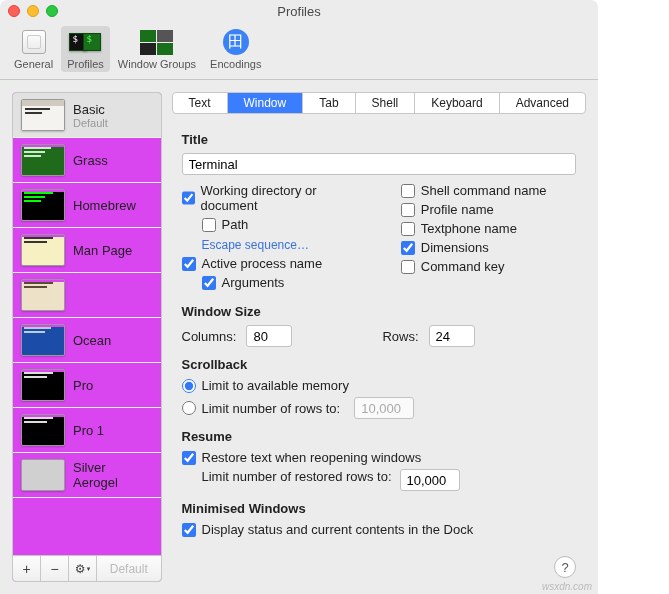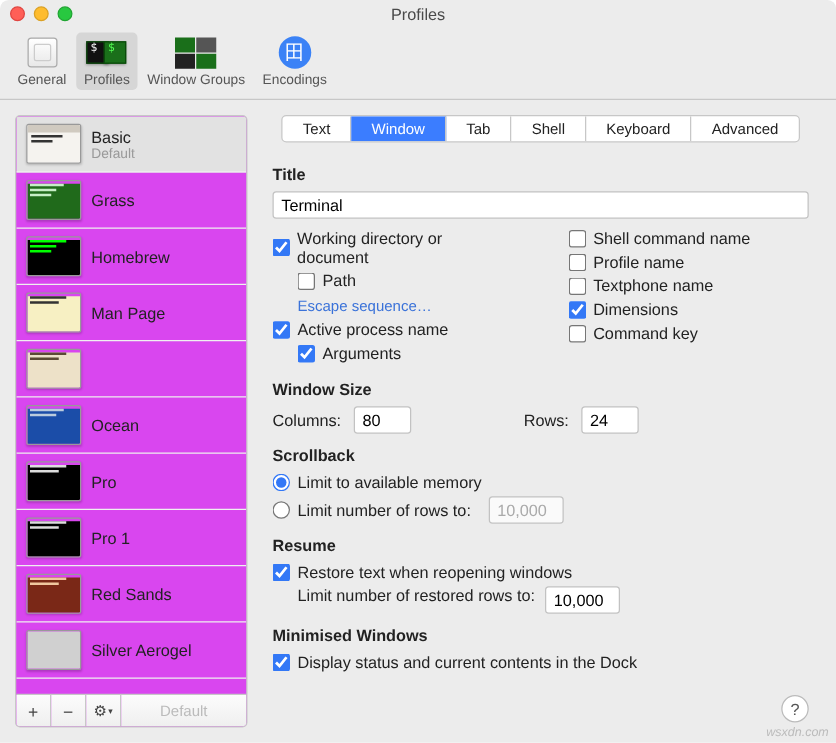--- a/index.html
+++ b/index.html
@@ -1,17 +1,17 @@
 <!DOCTYPE html>
 <html><head>
 <meta charset="utf-8">
 <style>
 * { box-sizing: border-box; margin: 0; padding: 0; font-family: -apple-system, "Helvetica Neue", Arial, sans-serif; }
 body { background: #fff; width: 669px; height: 594px; overflow: hidden; font-size: 13px; color: #222; }
-.window { width: 669px; height: 594px; background: #ececec; border-radius: 7px 7px 0 0; position: relative; }
+.window { width: 598px; height: 594px; background: #ececec; border-radius: 7px 7px 0 0; position: relative; }
 .titlebar { height: 22px; display: flex; align-items: center; padding: 0 8px; }
 .traffic { display: flex; gap: 7px; }
 .dot { width: 12px; height: 12px; border-radius: 50%; }
 .dot.red { background: #ff5f57; border: 1px solid #e04540; }
 .dot.yellow { background: #febc2e; border: 1px solid #dba124; }
 .dot.green { background: #28c840; border: 1px solid #20a532; }
 .win-title { position: absolute; left: 0; right: 0; text-align: center; font-size: 13px; color: #4a4a4a; }
 .toolbar { height: 58px; background: #ececec; border-bottom: 1px solid #c7c7c7; display: flex; align-items: flex-start; padding: 4px 8px 0 8px; gap: 2px; }
 .tool-item { display: flex; flex-direction: column; align-items: center; padding: 2px 6px; border-radius: 4px; font-size: 11px; color: #555; cursor: default; }
 .tool-item.selected { background: #d6d6d6; }
@@ -220,31 +220,20 @@
                 <div class="ln"></div>
                 <div class="ln" style="width:55%"></div>
               </div>
             </div>
             <div class="profile-name">
               <div>Pro 1</div>
             </div>
           </div>
           <div class="profile-row">
             <div class="profile-thumb">
-              <div class="inner thumb-redsands">
-                <div class="rs-ln"></div>
-                <div class="rs-ln" style="width:55%"></div>
-              </div>
-            </div>
-            <div class="profile-name">
-              <div>Red Sands</div>
-            </div>
-          </div>
-          <div class="profile-row">
-            <div class="profile-thumb">
               <div class="inner thumb-silver"></div>
             </div>
             <div class="profile-name">
               <div>Silver Aerogel</div>
             </div>
           </div>
         </div>
       <div class="sidebar-footer">
         <div class="sf-btn">+</div>
         <div class="sf-btn">−</div>

